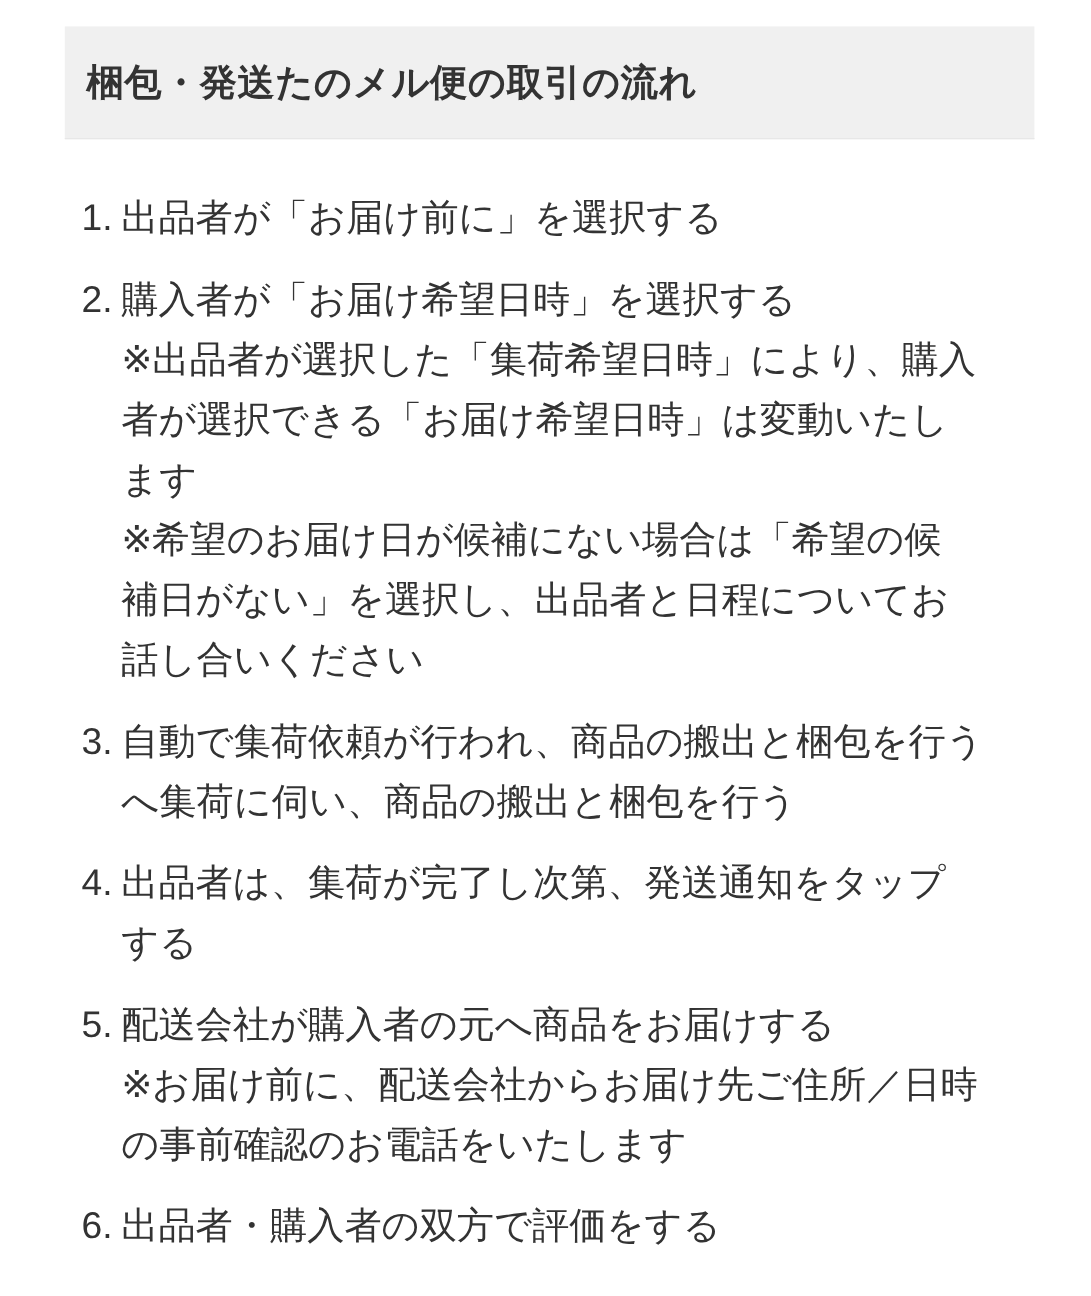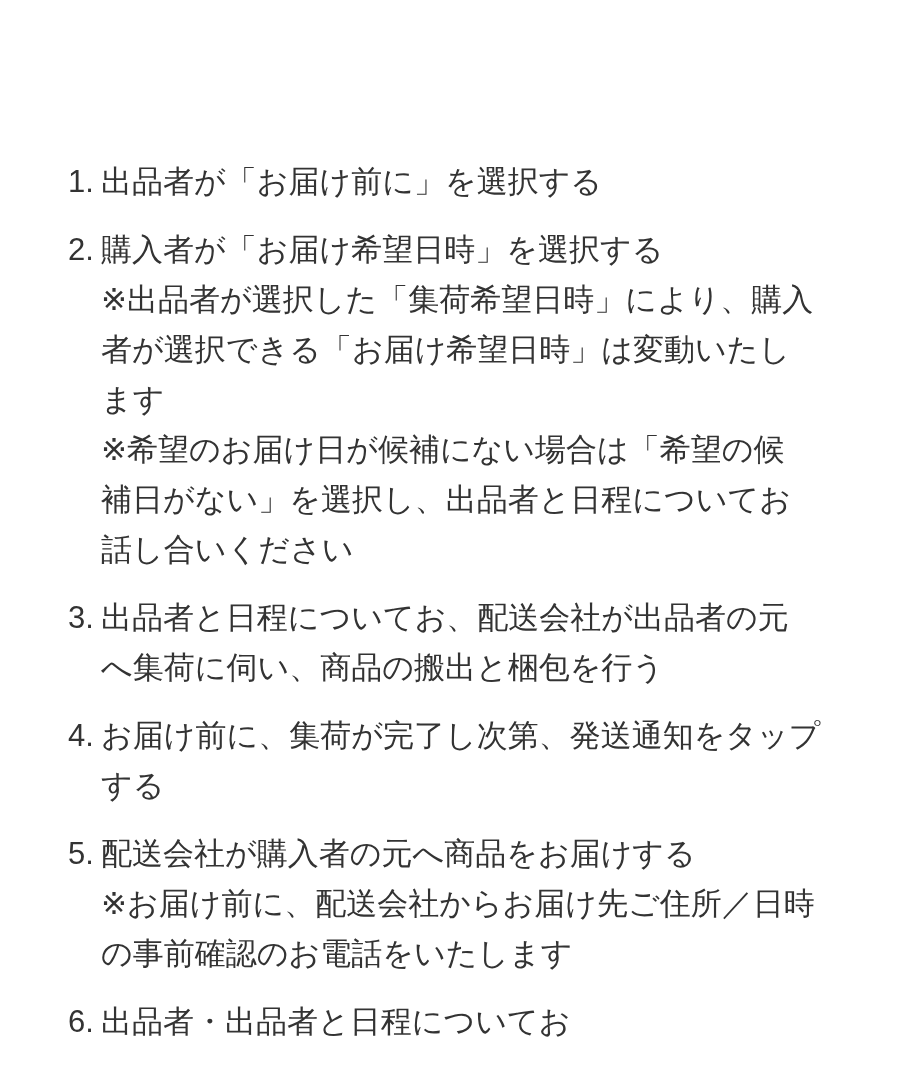--- a/index.html
+++ b/index.html
@@ -58,51 +58,54 @@
     flex: 1;
     white-space: pre-line;
     color: #333333;
   }
 </style>
 </head>
 <body>
 
 <div class="page">
 
+  <div class="section-header">
+    <h2 class="section-title">梱包・発送たのメル便の取引の流れ</h2>
+  </div>
 
   <ol class="steps-list">
     <li class="step-item">
       <span class="step-number">1.</span>
       <span class="step-text">出品者が「お届け前に」を選択する</span>
     </li>
     <li class="step-item">
       <span class="step-number">2.</span>
       <span class="step-text">購入者が「お届け希望日時」を選択する
 ※出品者が選択した「集荷希望日時」により、購入
 者が選択できる「お届け希望日時」は変動いたし
 ます
 ※希望のお届け日が候補にない場合は「希望の候
 補日がない」を選択し、出品者と日程についてお
 話し合いください</span>
     </li>
     <li class="step-item">
       <span class="step-number">3.</span>
-      <span class="step-text">出品者と日程についてお、配送会社が出品者の元
+      <span class="step-text">自動で集荷依頼が行われ、商品の搬出と梱包を行う
 へ集荷に伺い、商品の搬出と梱包を行う</span>
     </li>
     <li class="step-item">
       <span class="step-number">4.</span>
-      <span class="step-text">お届け前に、集荷が完了し次第、発送通知をタップ
+      <span class="step-text">出品者は、集荷が完了し次第、発送通知をタップ
 する</span>
     </li>
     <li class="step-item">
       <span class="step-number">5.</span>
       <span class="step-text">配送会社が購入者の元へ商品をお届けする
 ※お届け前に、配送会社からお届け先ご住所／日時
 の事前確認のお電話をいたします</span>
     </li>
     <li class="step-item">
       <span class="step-number">6.</span>
-      <span class="step-text">出品者・出品者と日程についてお</span>
+      <span class="step-text">出品者・購入者の双方で評価をする</span>
     </li>
   </ol>
 
 </div>
 
 </body></html>

